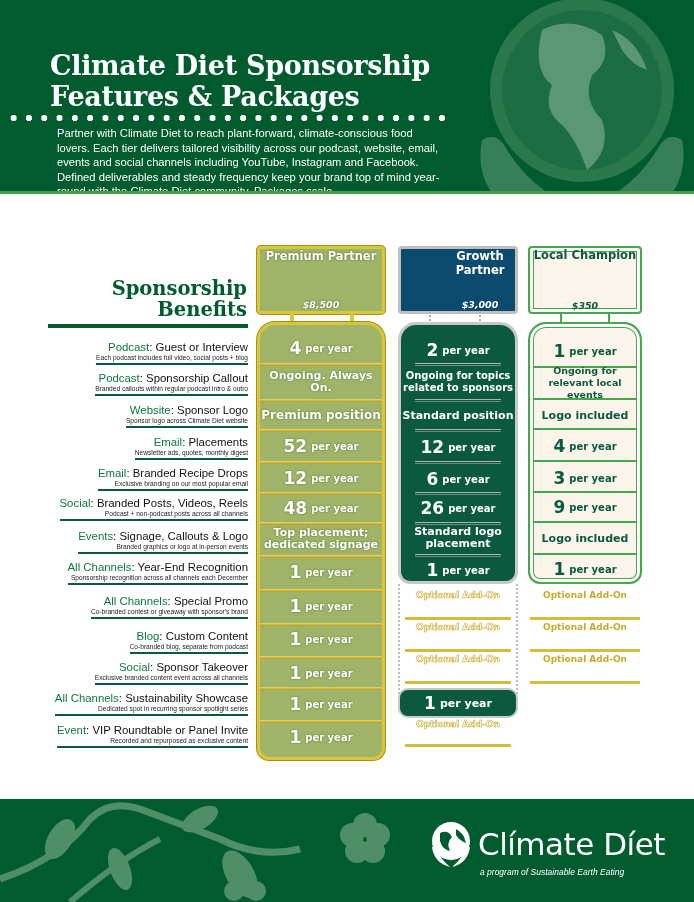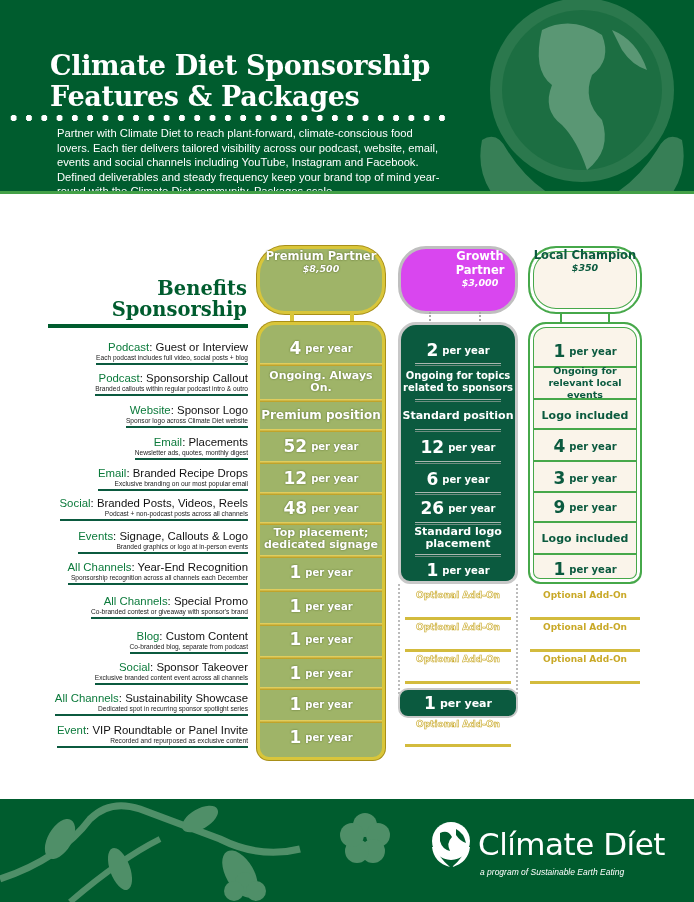--- a/index.html
+++ b/index.html
@@ -46,29 +46,29 @@
     position: absolute; right: 446px; text-align: right;
     font-family: "Liberation Sans", sans-serif;
     border-bottom: 2px solid #0b5a3f; padding-bottom: 1px;
   }
   .benefit .main { font-size: 11.4px; line-height: 13px; color: #111; white-space: nowrap; }
   .benefit .main .cat { color: #0b7a3b; }
   .benefit .sub { font-size: 6.6px; line-height: 8px; color: #222; white-space: nowrap; }
 
   
   .tier-head {
-    position: absolute; top: 246px; height: 68px; border-radius: 28px;
+    position: absolute; top: 246px; height: 68px; border-radius: 4px;
     text-align: center; font-family: "DejaVu Sans", sans-serif; font-weight: bold;
-    display: flex; flex-direction: column; justify-content: flex-start;
+    display: flex; flex-direction: column; justify-content: space-between;
   }
   .tier-head .name { font-size: 11.5px; line-height: 14px; }
   .tier-head .price { font-size: 9.5px; line-height: 12px; font-style: italic; }
   .premium-head { left: 257px; width: 128px; background: #9fb468; border: 3px solid #d9c63a; color: #fff;
     box-shadow: 0 0 0 1px #a88f18; text-shadow: 0 0 2px #4a5a20; }
-  .growth-head { left: 398px; width: 120px; background: #d946ef; border: 3px solid #bfbfbf; color: #fff; padding-left: 44px; }
+  .growth-head { left: 398px; width: 120px; background: #0c4a6e; border: 3px solid #bfbfbf; color: #fff; padding-left: 44px; }
   .local-head { left: 528px; width: 114px; background: #faf4ea; border: 2px solid #46a84a; color: #0b5a3f;
     box-shadow: inset 0 0 0 3px #fff, inset 0 0 0 4px #46a84a; }
 
   .post { position: absolute; width: 4px; }
 
   
   .col { position: absolute; border-radius: 18px 18px 12px 12px; overflow: hidden; }
   .premium-col { left: 257px; top: 322px; width: 128px; height: 438px; background: #9fb468;
     border: 3px solid #d9c63a; box-shadow: 0 0 0 1px #a88f18; }
   .growth-col { left: 398px; top: 322px; width: 120px; height: 262px; background: #0b5a3f;
@@ -128,22 +128,22 @@
   <div class="title">
     <div>Climate Diet Sponsorship</div>
     <div>Features &amp; Packages</div>
   </div>
   <div class="dots top"></div>
   <div class="intro">Partner with Climate Diet to reach plant-forward, climate-conscious food lovers. Each tier delivers tailored visibility across our podcast, website, email, events and social channels including YouTube, Instagram and Facebook. Defined deliverables and steady frequency keep your brand top of mind year-round with the Climate Diet community. Packages scale</div>
   <div class="dots bottom"></div>
 </div>
 
 <div class="benefits-title">
+  <div>Sponsorship</div>
   <div>Benefits</div>
-  <div>Sponsorship</div>
 </div>
 <div class="benefits-rule"></div>
 
 <div class="benefit" style="top:341px">
     <div class="main"><span class="cat">Podcast</span>: <span>Guest or Interview</span></div>
     <div class="sub">Each podcast includes full video, social posts + blog</div>
   </div>
 <div class="benefit" style="top:372px">
     <div class="main"><span class="cat">Podcast</span>: <span>Sponsorship Callout</span></div>
     <div class="sub">Branded callouts within regular podcast intro &amp; outro</div>

